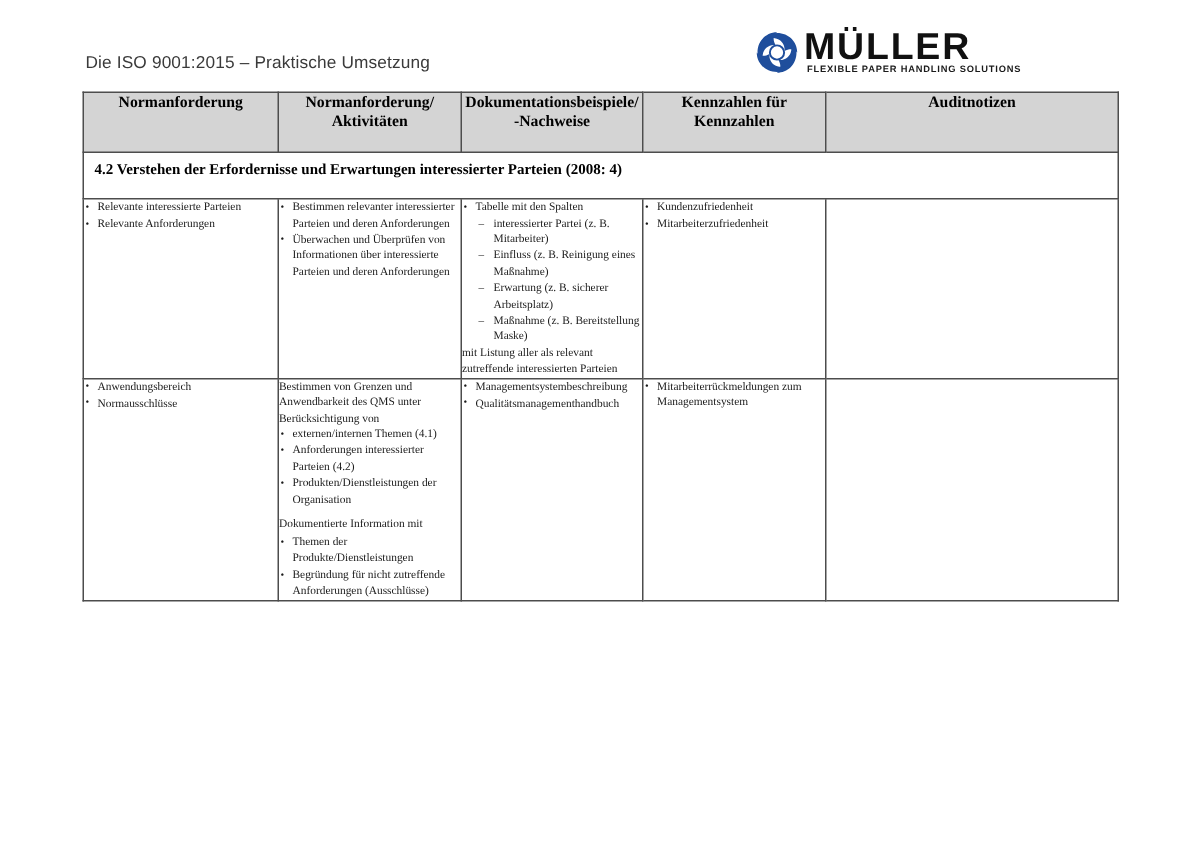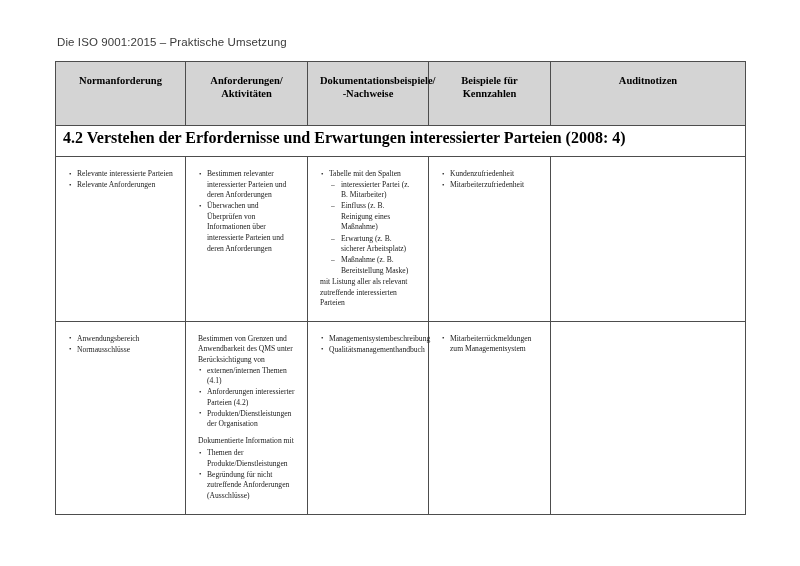--- a/index.html
+++ b/index.html
@@ -80,21 +80,21 @@
     width: 690px;
   }
   table.iso {
     border-collapse: collapse;
     table-layout: fixed;
     width: 690px;
   }
   table.iso td, table.iso th {
     border: 1px solid #4d4d4d;
     vertical-align: top;
-    padding: 12px;
+    padding: 0;
   }
   
   col.c1 { width: 130px; }
   col.c2 { width: 122px; }
   col.c3 { width: 121px; }
   col.c4 { width: 122px; }
   col.c5 { width: 195px; }
 
   thead th {
     background: #d4d4d4;
@@ -105,21 +105,21 @@
     font-weight: bold;
     color: #000;
     line-height: 13px;
     padding: 6px 3px;
     vertical-align: middle;
   }
 
   tr.section-row td {
     background: #ffffff;
     padding: 5px 7px 6px 7px;
-    font-size: 16px;
+    font-size: 10px;
     font-weight: bold;
     line-height: 14px;
     height: 19px;
   }
 
   td.cell {
     padding: 5px 5px 6px 5px;
     font-size: 7.6px;
     line-height: 10.6px;
     color: #1a1a1a;
@@ -168,46 +168,61 @@
   .empty-cell { height: 100%; }
 </style>
 </head>
 <body>
 
 <div class="page">
 
   <div class="doc-header">
     <div class="doc-title">Die ISO 9001:2015 – Praktische Umsetzung</div>
 
+    <div class="logo">
+      <span class="logo-mark">
+        <svg width="30" height="30" viewBox="0 0 60 60" aria-hidden="true">
+          <g fill="#1f4e9c">
+            <path d="M30 3 C16 3 4 14 4 30 C4 40 10 48 19 53 C13 47 10 40 11 33 C12 25 19 19 28 20 C24 13 25 7 30 3 Z"></path>
+            <path d="M57 30 C57 16 46 4 30 4 C20 4 12 10 7 19 C13 13 20 10 27 11 C35 12 41 19 40 28 C47 24 53 25 57 30 Z"></path>
+            <path d="M30 57 C44 57 56 46 56 30 C56 20 50 12 41 7 C47 13 50 20 49 27 C48 35 41 41 32 40 C36 47 35 53 30 57 Z"></path>
+            <path d="M3 30 C3 44 14 56 30 56 C40 56 48 50 53 41 C47 47 40 50 33 49 C25 48 19 41 20 32 C13 36 7 35 3 30 Z"></path>
+          </g>
+          <circle cx="30" cy="30" r="9.5" fill="none" stroke="#1f4e9c" stroke-width="2.6"></circle>
+        </svg>
+      </span>
+      <div class="logo-word">MÜLLER</div>
+      <div class="logo-tagline">FLEXIBLE PAPER HANDLING SOLUTIONS</div>
+    </div>
   </div>
 
   <div class="table-wrap">
     <table class="iso">
       <colgroup>
         <col class="c1">
           <col class="c2">
           <col class="c3">
           <col class="c4">
           <col class="c5">
       </colgroup>
       <thead>
         <tr>
           <th>
             <span>Normanforderung</span>
           </th>
           <th>
-            <span>Anforderungen/</span><br>
+            <span>Normanforderung/</span><br>
             <span>Aktivitäten</span>
           </th>
           <th>
             <span>Dokumentationsbeispiele/</span><br>
             <span>-Nachweise</span>
           </th>
           <th>
-            <span>Beispiele für</span><br>
+            <span>Kennzahlen für</span><br>
             <span>Kennzahlen</span>
           </th>
           <th>
             <span>Auditnotizen</span>
           </th>
         </tr>
       </thead>
       <tbody>
 
         <tr class="section-row">

